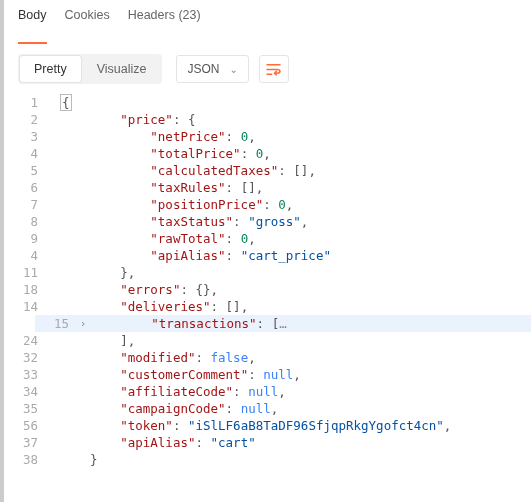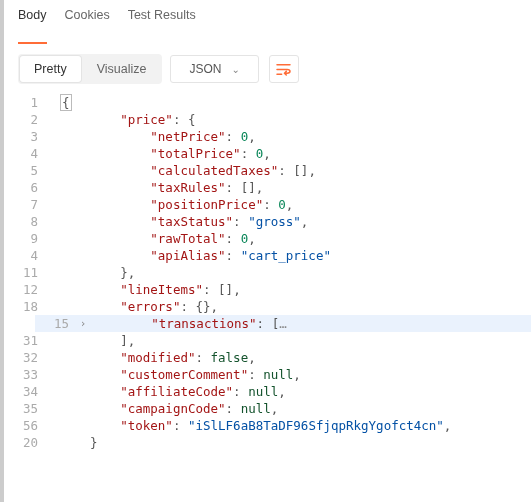--- a/index.html
+++ b/index.html
@@ -46,27 +46,27 @@
   }
   .inner-tab {
     padding: 6px 14px;
     font-size: 12.5px;
     color: #666;
     border-radius: 3px;
     cursor: pointer;
   }
   .inner-tab.active { background: #fff; color: #333; box-shadow: 0 0 0 1px #e4e4e4; }
   .json-select {
-    margin-left: 8px;
+    margin-left: 14px;
     display: flex;
     align-items: center;
     gap: 10px;
     border: 1px solid #e4e4e4;
     border-radius: 3px;
-    padding: 6px 18px;
+    padding: 6px 10px;
     font-size: 12px;
     color: #555;
     cursor: pointer;
   }
   .chev { color: #888; font-size: 10px; }
   .wrap-btn {
     margin-left: 10px;
     border: 1px solid #e4e4e4;
     border-radius: 3px;
     width: 30px; height: 28px;
@@ -94,34 +94,34 @@
   }
   .gut {
     width: 16px; text-align: center; color: #888; flex-shrink: 0;
     font-size: 11px;
   }
   .content { white-space: pre; }
   .p  { color: #555; } 
   .k  { color: #a31515; } 
   .s  { color: #0451a5; } 
   .n  { color: #098658; } 
-  .kw { color: #14532d; } 
+  .kw { color: #3b82f6; } 
   .fold { color: #888; }
   .indent1 { padding-left: 0; }
   svg.wrap-icon { width: 15px; height: 13px; }
 </style>
 </head>
 <body>
 
 <div class="border-left">
 
   <div class="tabs">
     <div class="tab active">Body</div>
     <div class="tab">Cookies</div>
-    <div class="tab">Test Results</div>
+    <div class="tab">Headers (23)</div>
   </div>
 
   <div class="toolbar">
     <div class="inner-tabs">
       <div class="inner-tab active">Pretty</div>
       <div class="inner-tab">Visualize</div>
     </div>
     <div class="json-select">
       <span>JSON</span>
       <span class="chev">⌄</span>
@@ -193,41 +193,41 @@
         <span class="gut"></span>
         <span class="content">            <span class="k">"apiAlias"</span><span class="p">: </span><span class="s">"cart_price"</span></span>
       </div>
 
     <div class="row">
         <span class="lnum">11</span>
         <span class="gut"></span>
         <span class="content">        <span class="p">}</span><span class="p">,</span></span>
       </div>
 
-    <div class="row">
-        <span class="lnum">12</span>
-        <span class="gut"></span>
-        <span class="content">        <span class="k">"lineItems"</span><span class="p">: </span><span class="p">[]</span><span class="p">,</span></span>
-      </div>
 
     <div class="row">
         <span class="lnum">18</span>
         <span class="gut"></span>
         <span class="content">        <span class="k">"errors"</span><span class="p">: </span><span class="p">{}</span><span class="p">,</span></span>
       </div>
 
+    <div class="row">
+        <span class="lnum">14</span>
+        <span class="gut"></span>
+        <span class="content">        <span class="k">"deliveries"</span><span class="p">: </span><span class="p">[]</span><span class="p">,</span></span>
+      </div>
 
     <div class="row hl">
         <span class="lnum">15</span>
         <span class="gut">›</span>
         <span class="content">        <span class="k">"transactions"</span><span class="p">: </span><span class="p">[</span><span class="fold">…</span></span>
       </div>
 
     <div class="row">
-        <span class="lnum">31</span>
+        <span class="lnum">24</span>
         <span class="gut"></span>
         <span class="content">        <span class="p">]</span><span class="p">,</span></span>
       </div>
 
     <div class="row">
         <span class="lnum">32</span>
         <span class="gut"></span>
         <span class="content">        <span class="k">"modified"</span><span class="p">: </span><span class="kw">false</span><span class="p">,</span></span>
       </div>
 
@@ -248,20 +248,25 @@
         <span class="gut"></span>
         <span class="content">        <span class="k">"campaignCode"</span><span class="p">: </span><span class="kw">null</span><span class="p">,</span></span>
       </div>
 
     <div class="row">
         <span class="lnum">56</span>
         <span class="gut"></span>
         <span class="content">        <span class="k">"token"</span><span class="p">: </span><span class="s">"iSlLF6aB8TaDF96SfjqpRkgYgofct4cn"</span><span class="p">,</span></span>
       </div>
 
-
-    <div class="row">
-        <span class="lnum">20</span>
+    <div class="row">
+        <span class="lnum">37</span>
+        <span class="gut"></span>
+        <span class="content">        <span class="k">"apiAlias"</span><span class="p">: </span><span class="s">"cart"</span></span>
+      </div>
+
+    <div class="row">
+        <span class="lnum">38</span>
         <span class="gut"></span>
         <span class="content">    <span class="p">}</span></span>
       </div>
   </div>
 </div>
 
 </body></html>

